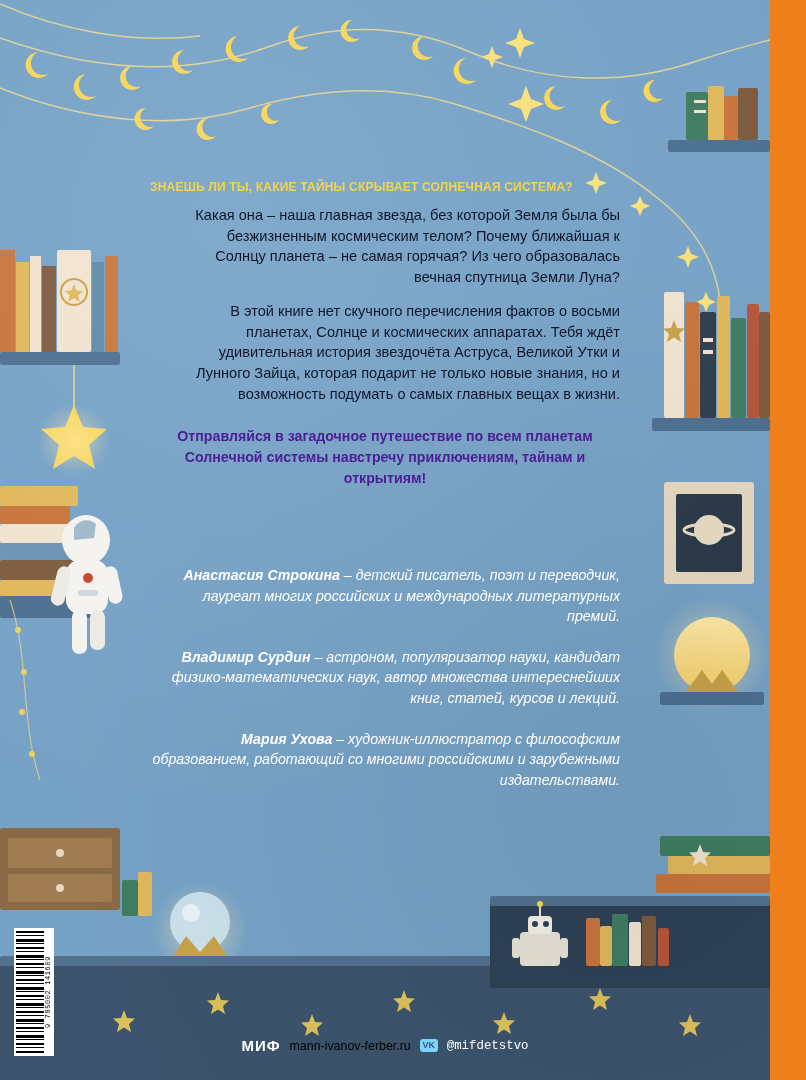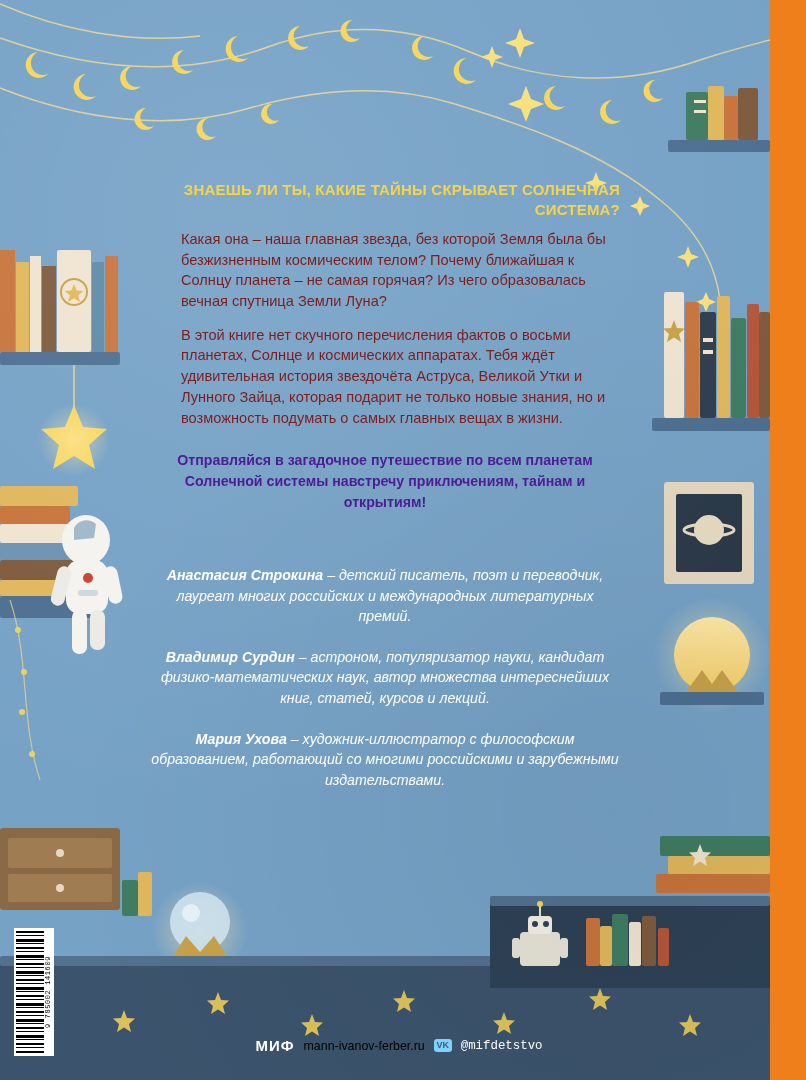--- a/index.html
+++ b/index.html
@@ -69,32 +69,32 @@
     left: 150px;
     top: 180px;
     width: 470px;
     text-align: center;
     z-index: 20;
   }
 
   .headline {
     color: #f6d44a;
     font-weight: bold;
-    font-size: 15px;
+    font-size: 12px;
     line-height: 1.33;
     letter-spacing: 0.2px;
-    text-align: right;
+    text-align: left;
     margin-bottom: 9px;
   }
 
   .para {
-    color: #7f1d1d;
+    color: #0f172a;
     font-size: 14.6px;
     line-height: 1.42;
-    text-align: left;
+    text-align: right;
     margin-bottom: 13px;
     margin-left: 31px;
   }
 
   .highlight {
     color: #4c1d95;
     font-weight: bold;
     font-size: 14.2px;
     line-height: 1.46;
     text-align: center;
@@ -109,33 +109,33 @@
     width: 470px;
     text-align: center;
     z-index: 20;
   }
 
   .bio {
     color: #ffffff;
     font-size: 14.2px;
     line-height: 1.45;
     font-style: italic;
-    text-align: center;
+    text-align: right;
     margin-bottom: 20px;
   }
 
   .bio b {
     font-style: italic;
     font-weight: bold;
   }
 
   
   .footer {
     position: absolute;
-    left: 14px;
+    left: 0;
     bottom: 26px;
     width: 770px;
     display: flex;
     align-items: center;
     justify-content: center;
     gap: 9px;
     z-index: 25;
   }
 
   .mif-logo {

